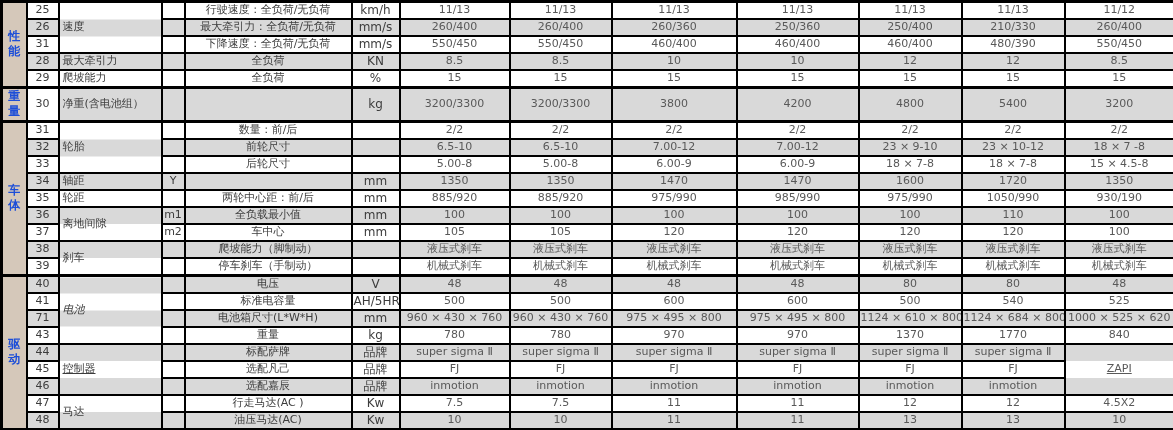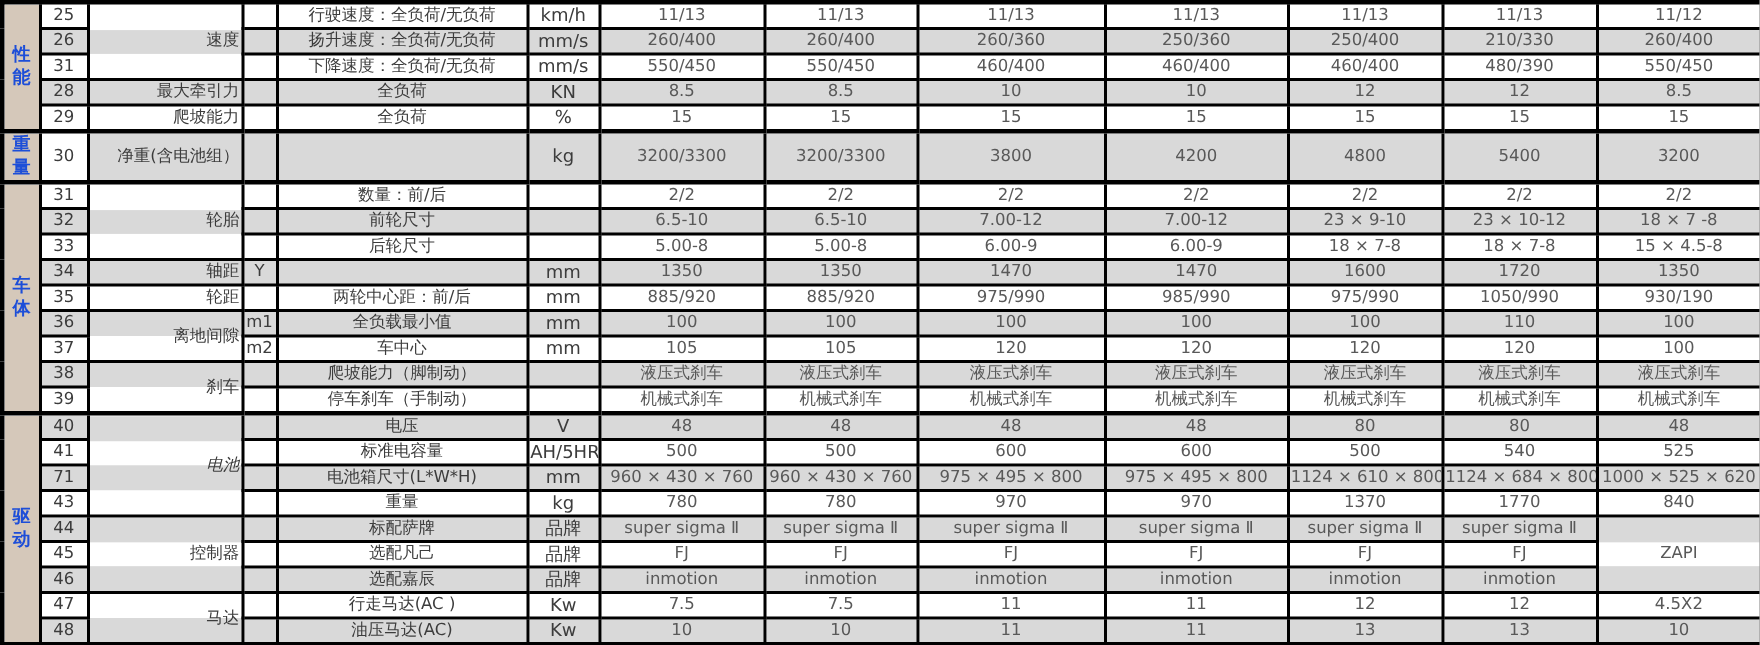--- a/index.html
+++ b/index.html
@@ -4,28 +4,28 @@
 <style>
   html,body{margin:0;padding:0;background:#fff;}
   body{width:1173px;font-family:"DejaVu Sans",sans-serif;}
   table{border-collapse:collapse;table-layout:fixed;width:1173px;border:3px solid #000;}
   td{border:2px solid #000;padding:0 1px;height:15px;font-size:11px;color:#3c3c3c;
      text-align:center;vertical-align:middle;white-space:nowrap;overflow:hidden;line-height:1.1;}
   tr.tall td{height:31px;}
   tr.sec td{border-top:3px solid #000;}
   td.cat{font-weight:bold;font-size:12px;color:#1d4ed8;word-break:break-all;white-space:normal;
          line-height:1.2;padding:0 3px;font-family:Liberation Mono, monospace;}
-  td.name{text-align:right;padding-left:3px;white-space:normal;}
+  td.name{text-align:left;padding-left:3px;white-space:normal;}
   td.val{color:#595959;}
   td.unit{color:#3c3c3c;font-size:12px;}
   .bg-w{background:#ffffff;}
   .bg-g{background:#d9d9d9;}
   .bg-cat{background:#d5c8ba;}
   .grad-wgw{background:linear-gradient(#fff 0 33.4%,#d9d9d9 33.4% 66.7%,#fff 66.7% 100%);}
-  .grad-gwg{background:linear-gradient(#d9d9d9 0 33.4%,#fff 33.4% 66.7%,#d9d9d9 66.7% 100%);}
+  .grad-gwg{background:linear-gradient(#d9d9d9 0 33.4%,#fff 33.4% 66.7%,#d9d9d9 66.7% 100%);text-decoration:underline;}
   .grad-gw{background:linear-gradient(#d9d9d9 0 50%,#fff 50% 100%);}
   .grad-wg{background:linear-gradient(#fff 0 50%,#d9d9d9 50% 100%);margin-top:29px;}
   .grad-gwgw{background:linear-gradient(#d9d9d9 0 25%,#fff 25% 50%,#d9d9d9 50% 75%,#fff 75% 100%);font-style:italic;}
 </style>
 </head>
 <body>
 
 <table>
   <colgroup>
     <col style="width:25px">
@@ -54,21 +54,21 @@
         <td class="val bg-w">11/13</td>
         <td class="val bg-w">11/13</td>
         <td class="val bg-w">11/13</td>
         <td class="val bg-w">11/13</td>
         <td class="val bg-w">11/13</td>
         <td class="val bg-w">11/12</td>
       </tr>
       <tr>
         <td class="bg-g">26</td>
         <td class="bg-g"></td>
-        <td class="bg-g">扬升速度：全负荷/无负荷</td>
+        <td class="bg-g">最大牵引力：全负荷/无负荷</td>
         <td class="unit bg-g">mm/s</td>
         <td class="val bg-g">260/400</td>
         <td class="val bg-g">260/400</td>
         <td class="val bg-g">260/360</td>
         <td class="val bg-g">250/360</td>
         <td class="val bg-g">250/400</td>
         <td class="val bg-g">210/330</td>
         <td class="val bg-g">260/400</td>
       </tr>
       <tr>

